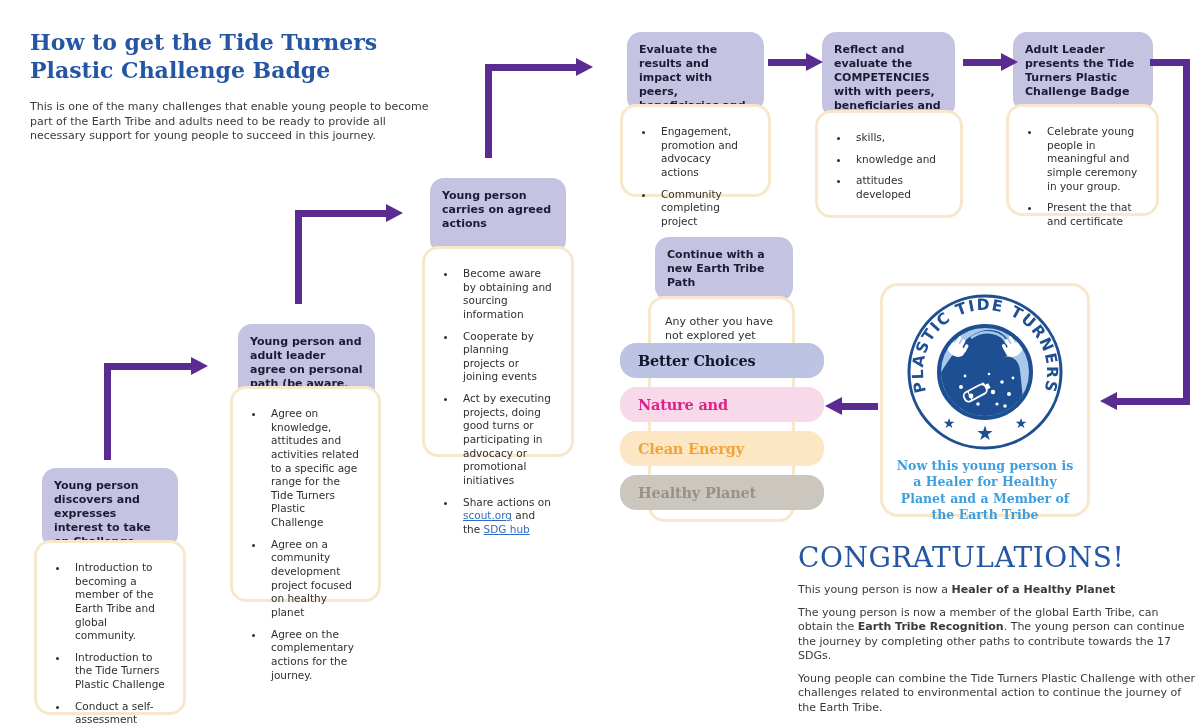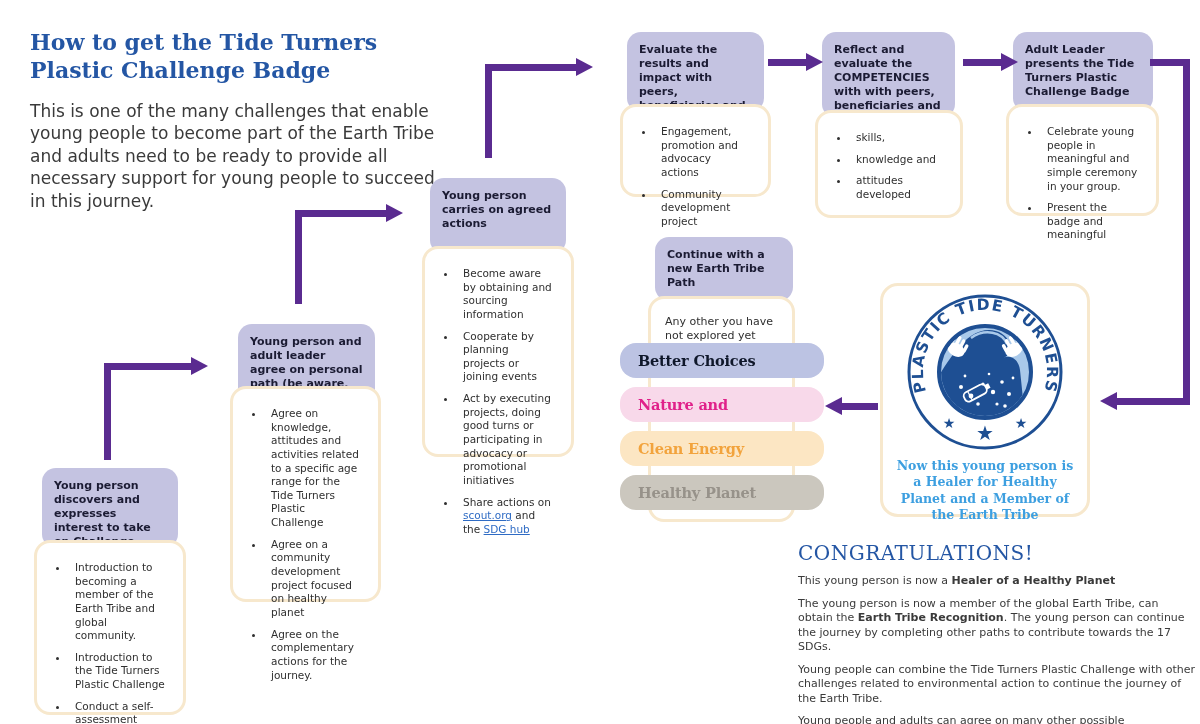--- a/index.html
+++ b/index.html
@@ -3,21 +3,21 @@
 <meta charset="utf-8">
 <style>
   html,body{margin:0;padding:0;background:#ffffff;width:1200px;height:724px;overflow:hidden;
     font-family:"DejaVu Sans",sans-serif;-webkit-font-smoothing:antialiased;}
   .abs{position:absolute;}
   #canvas{position:relative;width:1200px;height:628px;background:#fff;}
 
   
   .page-title{left:30px;top:28px;width:430px;font-family:"DejaVu Serif",serif;
     font-weight:bold;font-size:22px;line-height:1.28;color:#2456a4;}
-  .intro{left:30px;top:100px;width:408px;font-size:17px;line-height:1.32;color:#3a3a3a;}
+  .intro{left:30px;top:100px;width:408px;font-size:11px;line-height:1.32;color:#3a3a3a;}
 
   
   .step-hd{background:#c4c3e1;border-radius:14px;color:#1b1b33;font-weight:bold;
     font-size:11px;line-height:1.27;padding:11px 12px;box-sizing:border-box;z-index:1;}
   .step-bd{background:#ffffff;border:3px solid #f7e8cd;border-radius:16px;z-index:2;
     box-sizing:border-box;}
   .step-bd ul{margin:2px;padding:16px 16px 8px 30px;list-style:disc outside;}
   .step-bd li{font-size:10.5px;line-height:1.3;color:#2f2f2f;margin-bottom:8px;padding-left:6px;}
   .lnk{color:#2e6bc4;text-decoration:underline;cursor:pointer;}
 
@@ -44,21 +44,21 @@
 
   
   .badge-box{left:880px;top:283px;width:210px;height:234px;background:#fff;
     border:3px solid #f7e8cd;border-radius:18px;box-sizing:border-box;z-index:2;text-align:center;}
   .badge-caption{margin:2px 10px 0 10px;font-family:"DejaVu Serif",serif;font-weight:bold;
     font-size:12.5px;line-height:1.3;color:#3d9fe0;}
 
   
   .congrats{left:798px;top:541px;width:398px;}
   .congrats h2{margin:0 0 9px 0;font-family:"DejaVu Serif",serif;font-weight:normal;
-    font-size:20px;color:#2456a4;letter-spacing:0.5px;}
+    font-size:28px;color:#2456a4;letter-spacing:0.5px;}
   .congrats p{margin:0 0 8px 0;font-size:11px;line-height:1.32;color:#3a3a3a;}
 
   
   .ar{background:#5a2b90;z-index:4;}
   .ah-r{width:0;height:0;border-top:9px solid transparent;border-bottom:9px solid transparent;
     border-left:17px solid #5a2b90;z-index:4;}
   .ah-l{width:0;height:0;border-top:9px solid transparent;border-bottom:9px solid transparent;
     border-right:17px solid #5a2b90;z-index:4;}
 </style>
 </head>
@@ -94,38 +94,38 @@
         <li>Cooperate by planning projects or joining events</li>
         <li>Act by executing projects, doing good turns or participating in advocacy or promotional initiatives</li>
         <li><span>Share actions on </span><a class="lnk" href="#">scout.org</a><span> and the </span><a class="lnk" href="#">SDG hub</a></li>
       </ul>
   </div>
 
   <div class="abs step-hd s4h">Evaluate the results and impact with peers, beneficiaries and adult leaders</div>
   <div class="abs step-bd s4b">
     <ul>
         <li>Engagement, promotion and advocacy actions</li>
-        <li>Community development project</li>
+        <li>Community completing project</li>
       </ul>
   </div>
 
   <div class="abs step-hd s5h">Reflect and evaluate the COMPETENCIES with with peers, beneficiaries and adult leaders</div>
   <div class="abs step-bd s5b">
     <ul>
         <li>skills,</li>
         <li>knowledge and</li>
         <li>attitudes developed</li>
       </ul>
   </div>
 
   <div class="abs step-hd s6h">Adult Leader presents the Tide Turners Plastic Challenge Badge</div>
   <div class="abs step-bd s6b">
     <ul>
         <li>Celebrate young people in meaningful and simple ceremony in your group.</li>
-        <li>Present the badge and meaningful</li>
+        <li>Present the that and certificate</li>
       </ul>
   </div>
 
   <div class="abs step-hd cph">Continue with a new Earth Tribe Path</div>
   <div class="abs step-bd cpb">
     <div class="cp-note">Any other you have not explored yet</div>
   </div>
   <div class="abs path-bars">
       <div class="path-bar" style="background: rgb(188, 195, 227); color: #0f172a;">Better Choices</div>
       <div class="path-bar" style="background: rgb(248, 217, 234); color: rgb(224, 33, 138);">Nature and Biodiversity</div>

